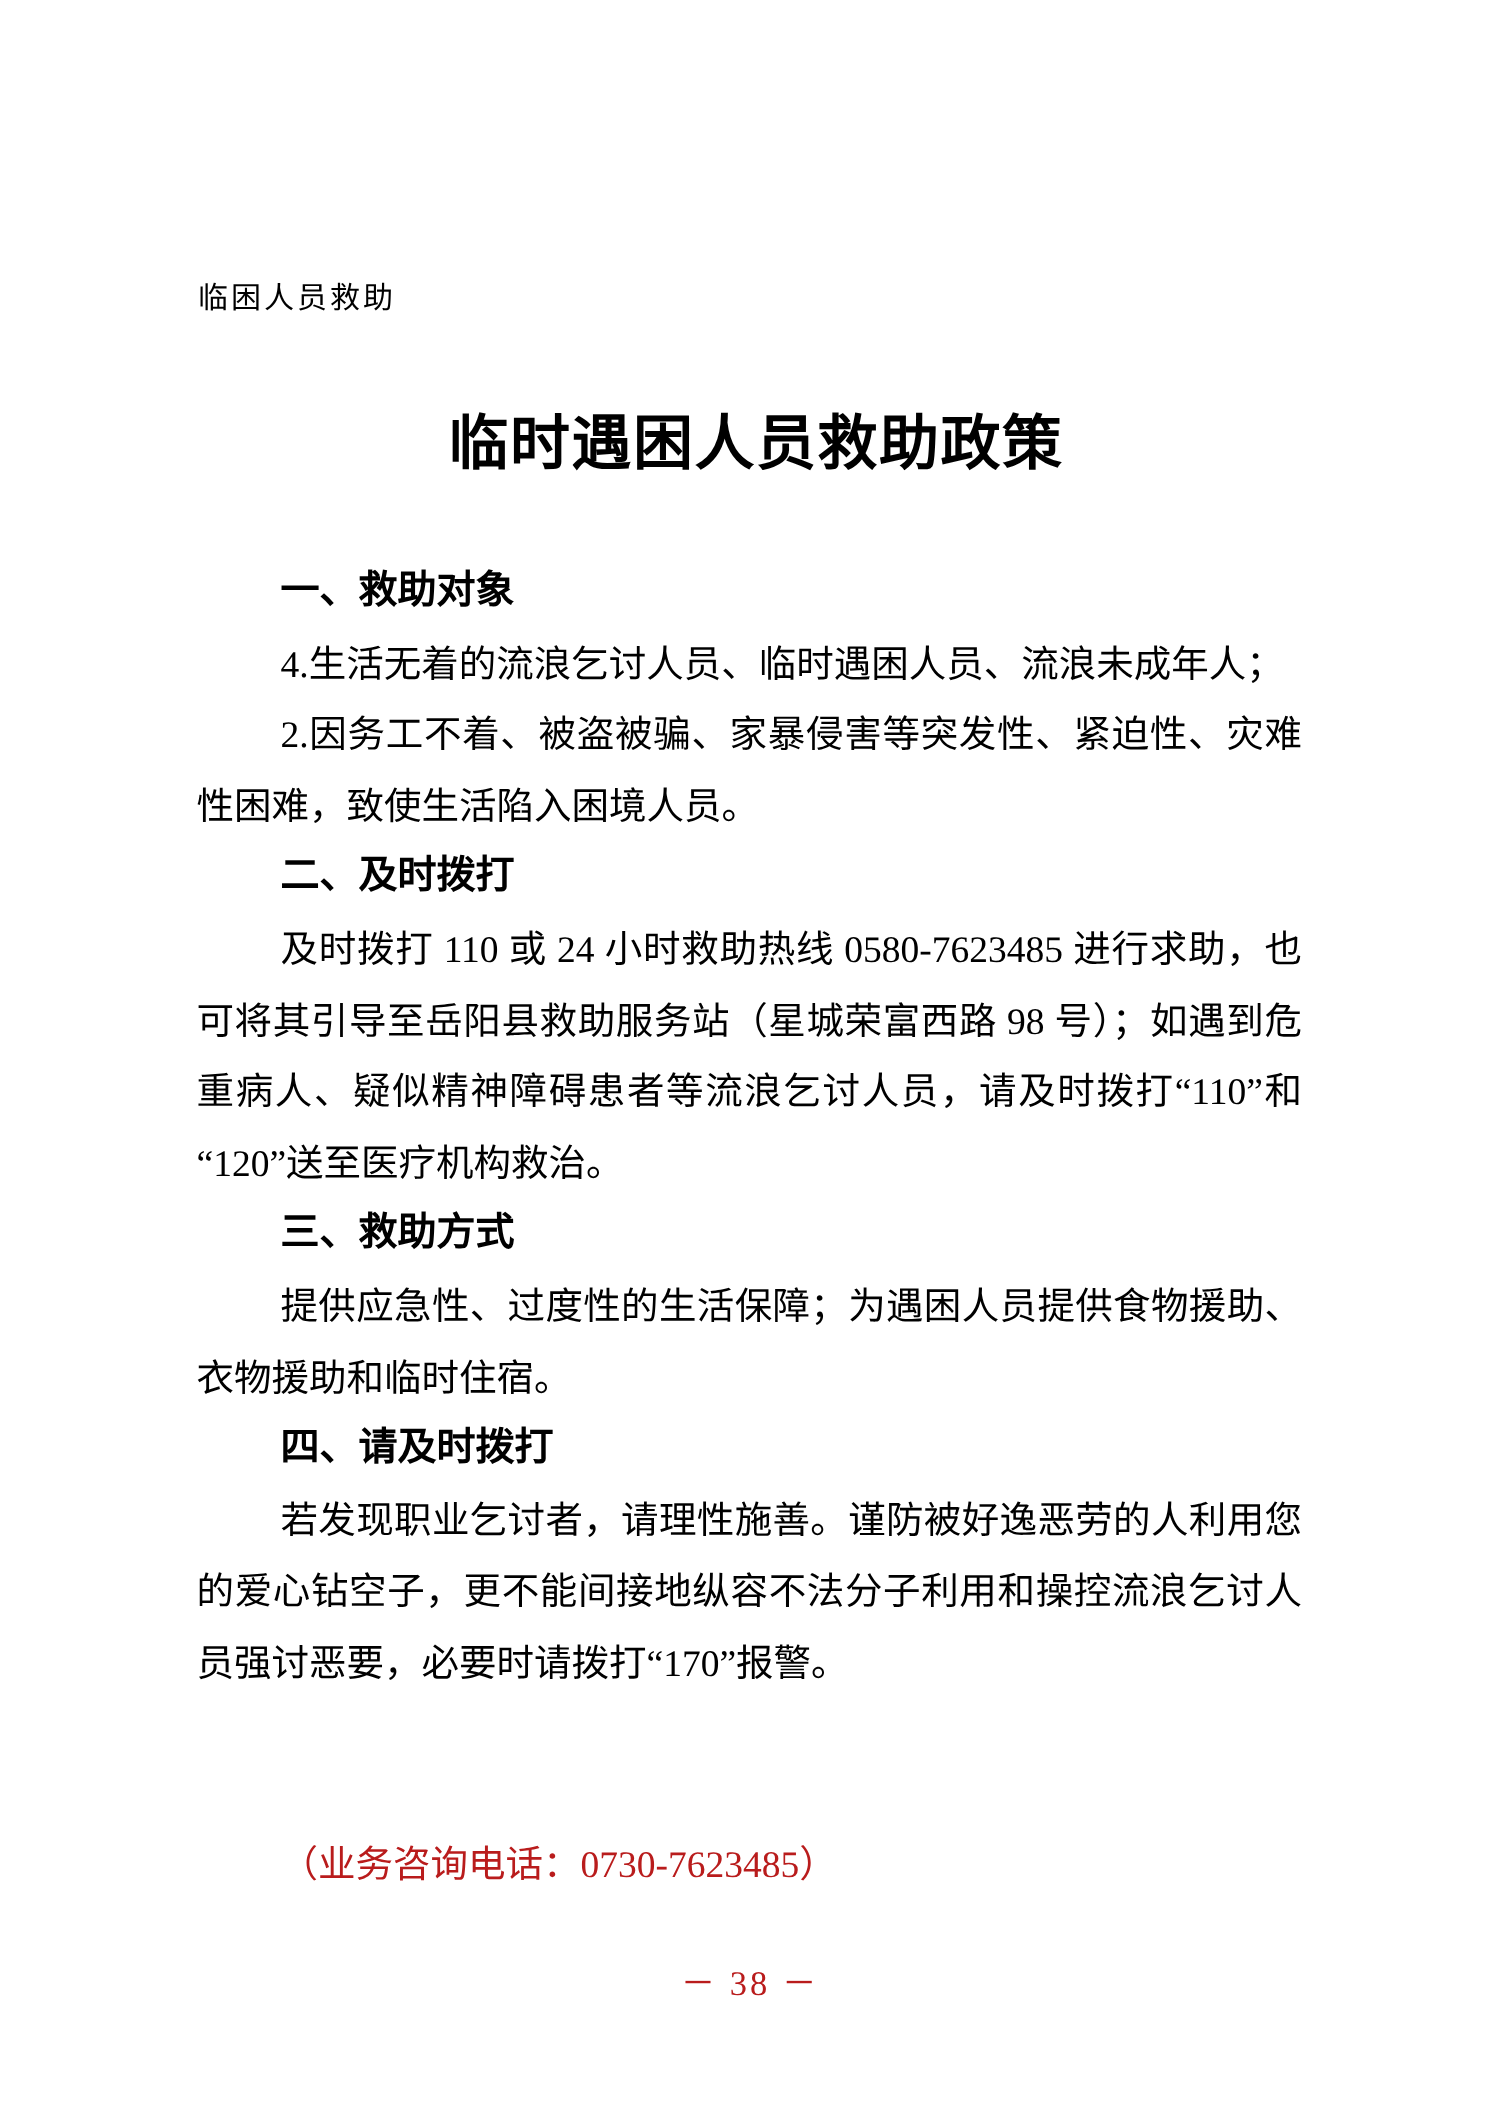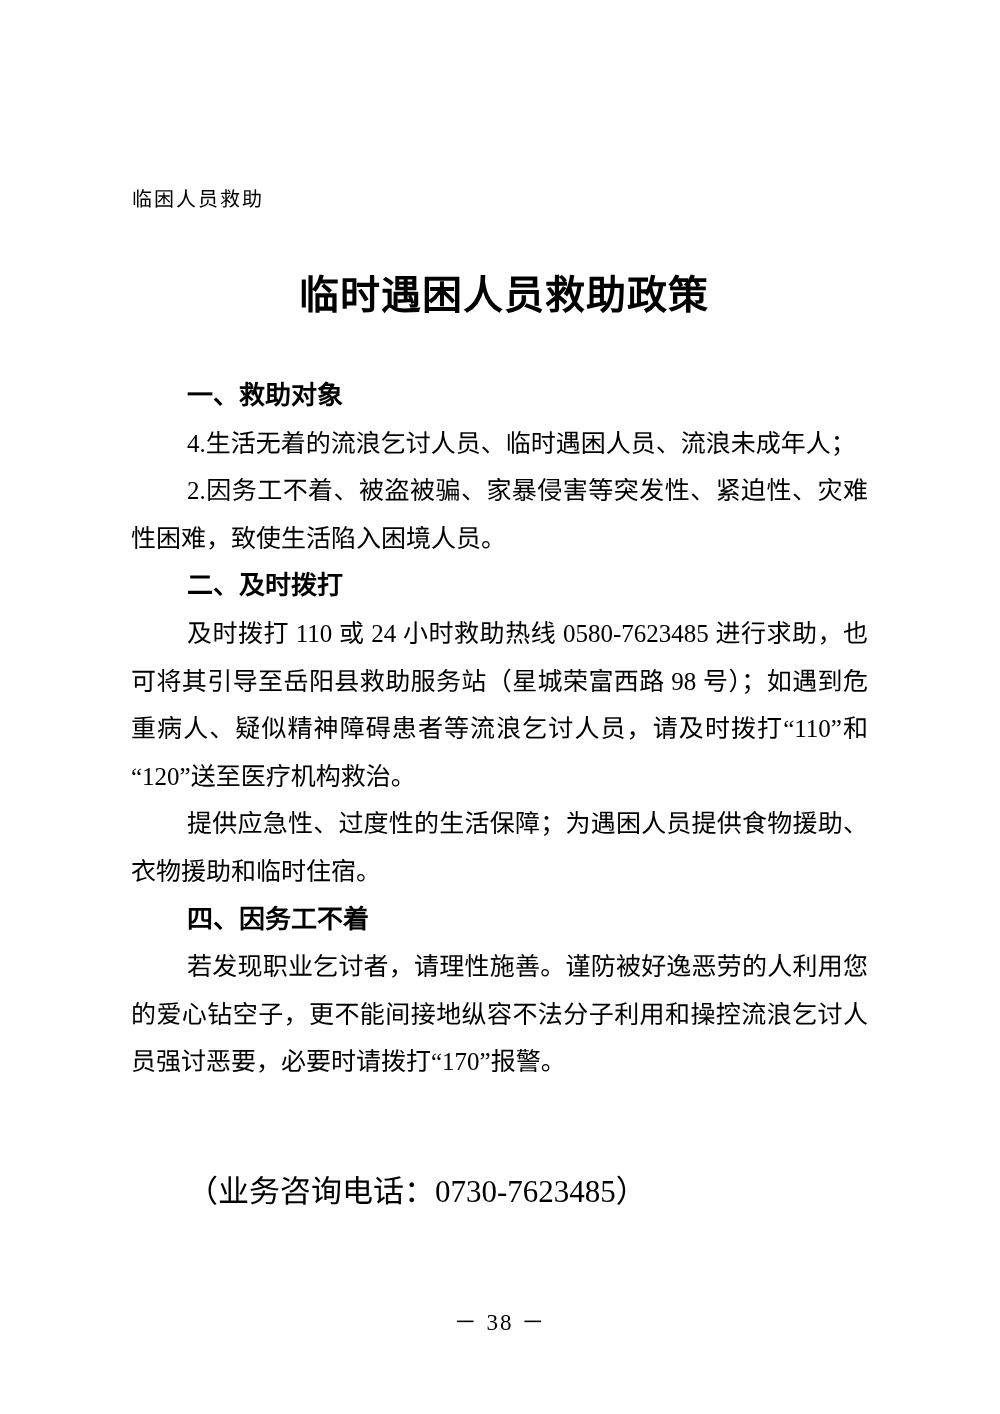--- a/index.html
+++ b/index.html
@@ -49,49 +49,49 @@
     text-align: justify;
     color: #000000;
   }
   .content section {
     margin: 0;
   }
   .section-heading {
     margin: 0;
     font-size: 26px;
     font-weight: bold;
-    font-family: Liberation Serif, serif;
+    font-family: Liberation Mono, monospace;
     text-indent: 56px;
     line-height: 47.6px;
     text-align: left;
   }
   .content p {
     margin: 0;
     text-indent: 56px;
   }
   .contact-line {
     position: absolute;
     left: 131px;
-    top: 1168px;
+    top: 1220px;
     width: 737px;
     margin: 0;
-    font-size: 31px;
+    font-size: 25px;
     line-height: 47.6px;
     text-indent: 56px;
-    color: #000000;
+    color: #b91c1c;
   }
   .page-number {
     position: absolute;
     left: 0;
     top: 1308px;
     width: 1000px;
     text-align: center;
     font-size: 23px;
     line-height: 30px;
-    color: #000000;
+    color: #b91c1c;
     letter-spacing: 2px;
   }
 </style>
 </head>
 <body>
 
 <div class="page">
 
   <div class="header-label">临困人员救助</div>
 
@@ -104,25 +104,26 @@
       <p>4.生活无着的流浪乞讨人员、临时遇困人员、流浪未成年人；</p>
       <p>2.因务工不着、被盗被骗、家暴侵害等突发性、紧迫性、灾难性困难，致使生活陷入困境人员。</p>
     </section>
 
     <section>
       <h2 class="section-heading">二、及时拨打</h2>
       <p>及时拨打 110 或 24 小时救助热线 0580-7623485 进行求助，也可将其引导至岳阳县救助服务站（星城荣富西路 98 号）；如遇到危重病人、疑似精神障碍患者等流浪乞讨人员，请及时拨打“110”和“120”送至医疗机构救治。</p>
     </section>
 
     <section>
+      <h2 class="section-heading">三、救助方式</h2>
       <p>提供应急性、过度性的生活保障；为遇困人员提供食物援助、衣物援助和临时住宿。</p>
     </section>
 
     <section>
-      <h2 class="section-heading">四、因务工不着</h2>
+      <h2 class="section-heading">四、请及时拨打</h2>
       <p>若发现职业乞讨者，请理性施善。谨防被好逸恶劳的人利用您的爱心钻空子，更不能间接地纵容不法分子利用和操控流浪乞讨人员强讨恶要，必要时请拨打“170”报警。</p>
     </section>
 
   </div>
 
   <p class="contact-line">（业务咨询电话：0730-7623485）</p>
 
   <div class="page-number">－ 38 －</div>
 
 </div>

